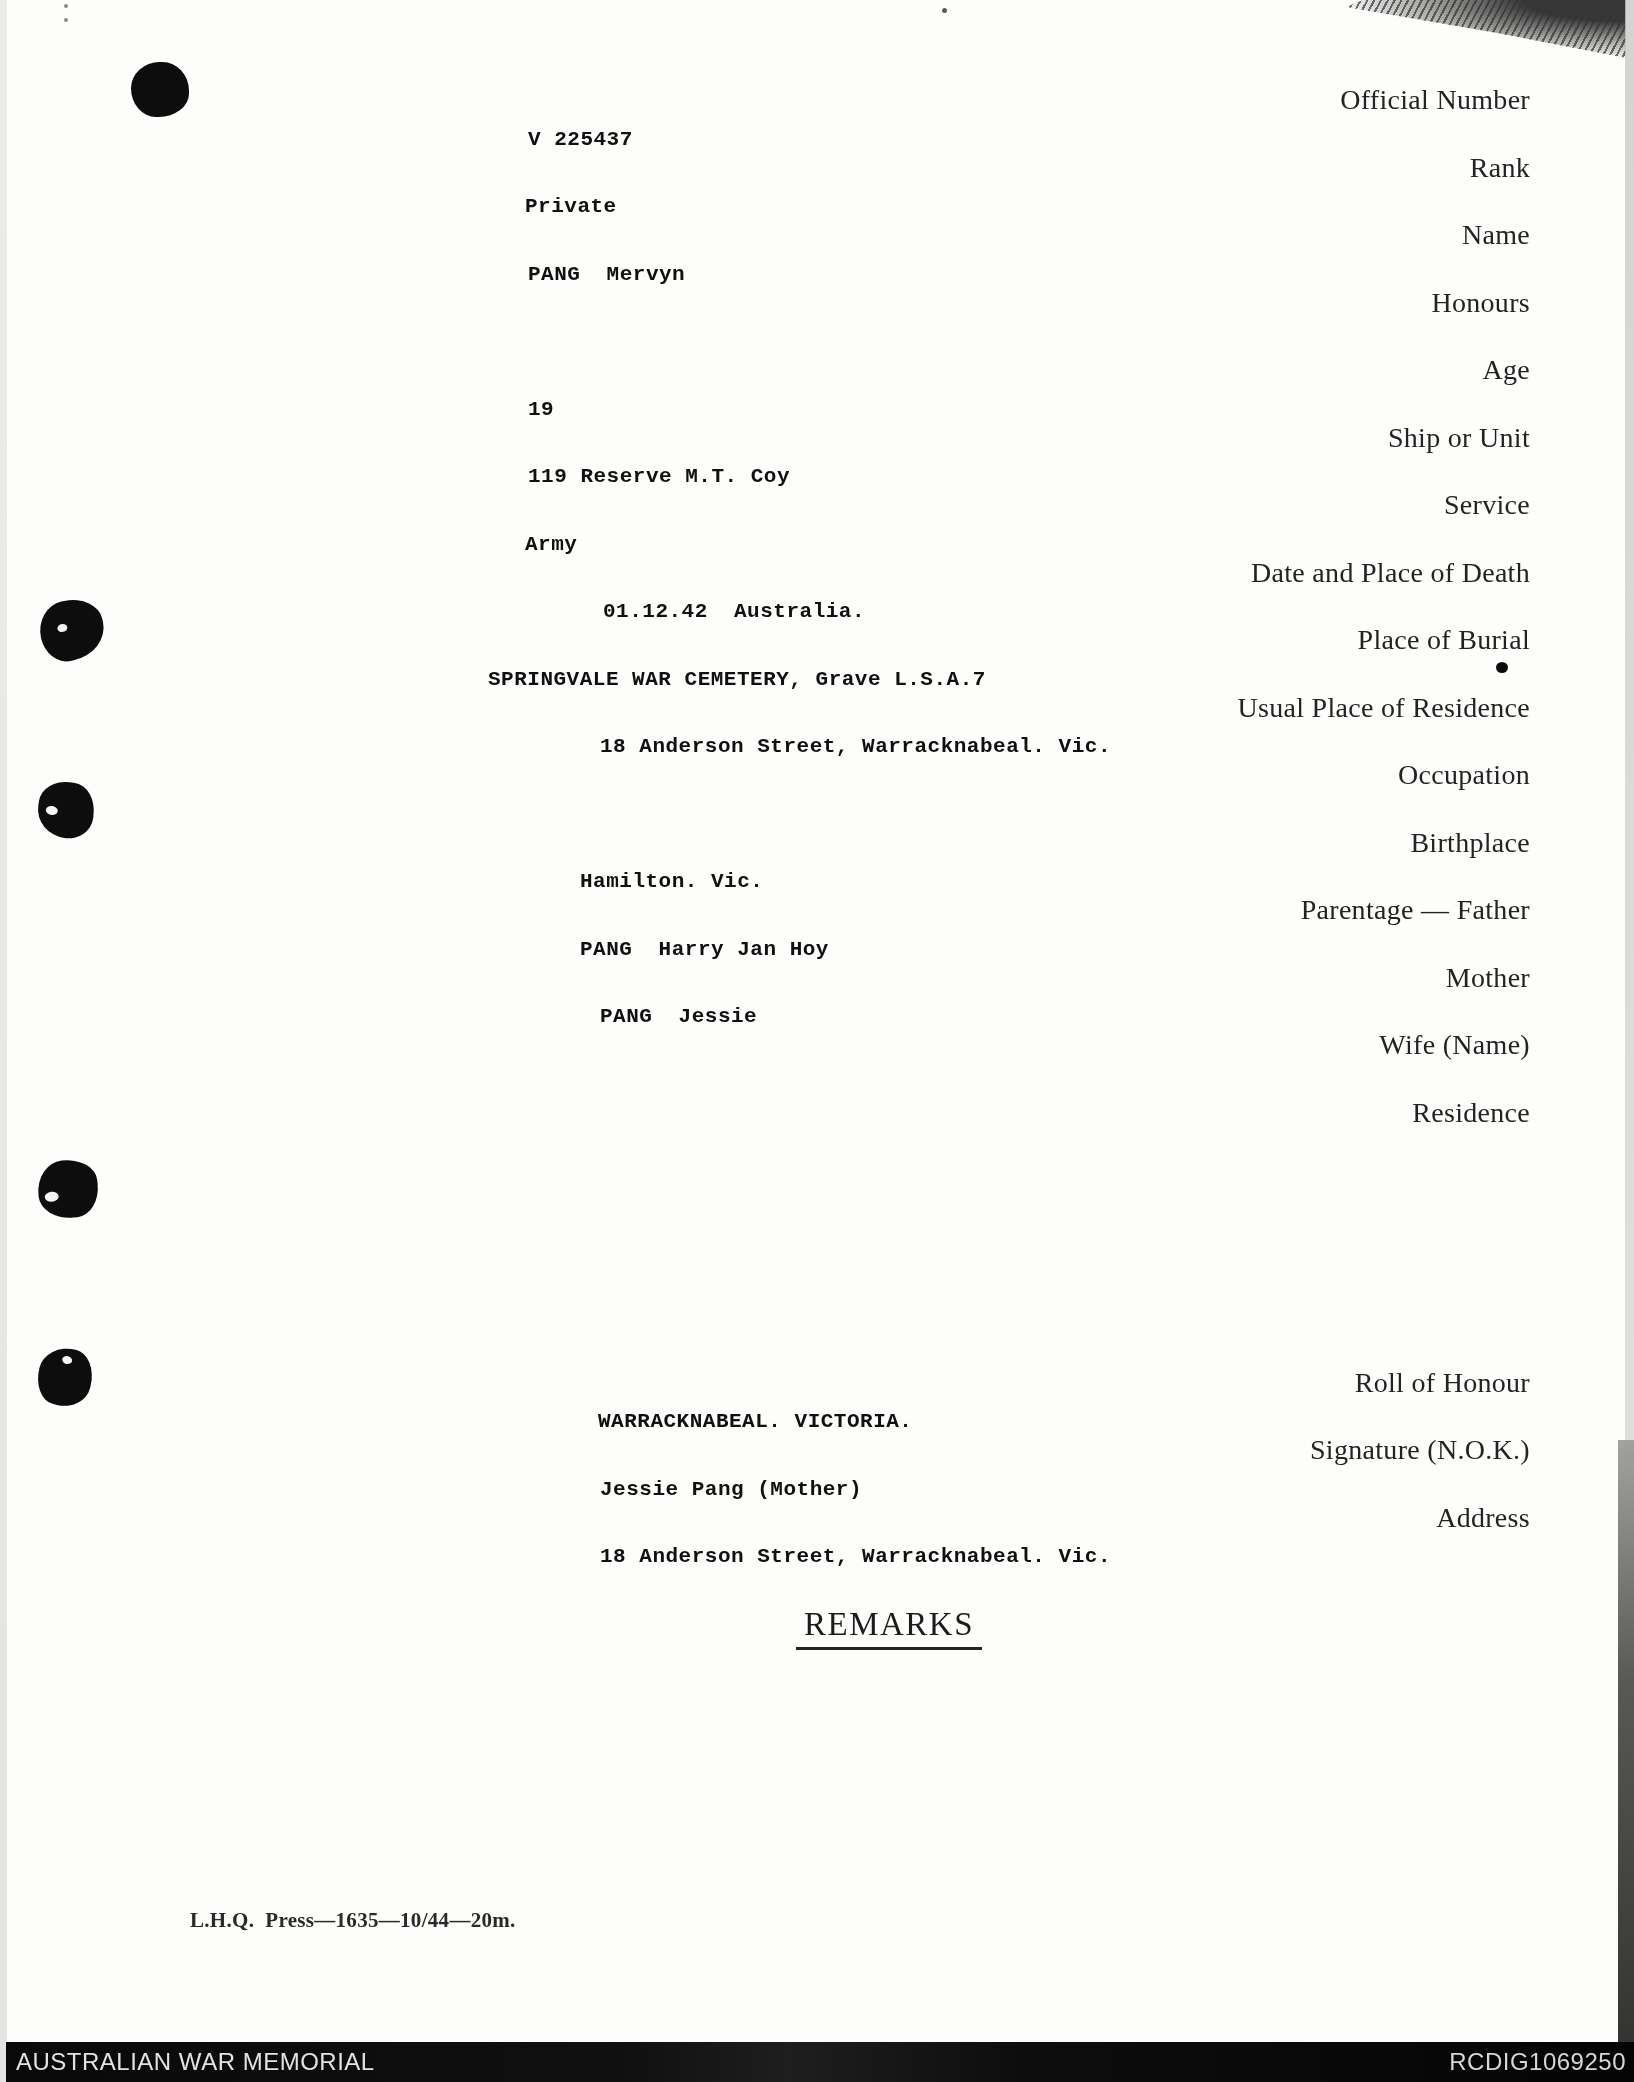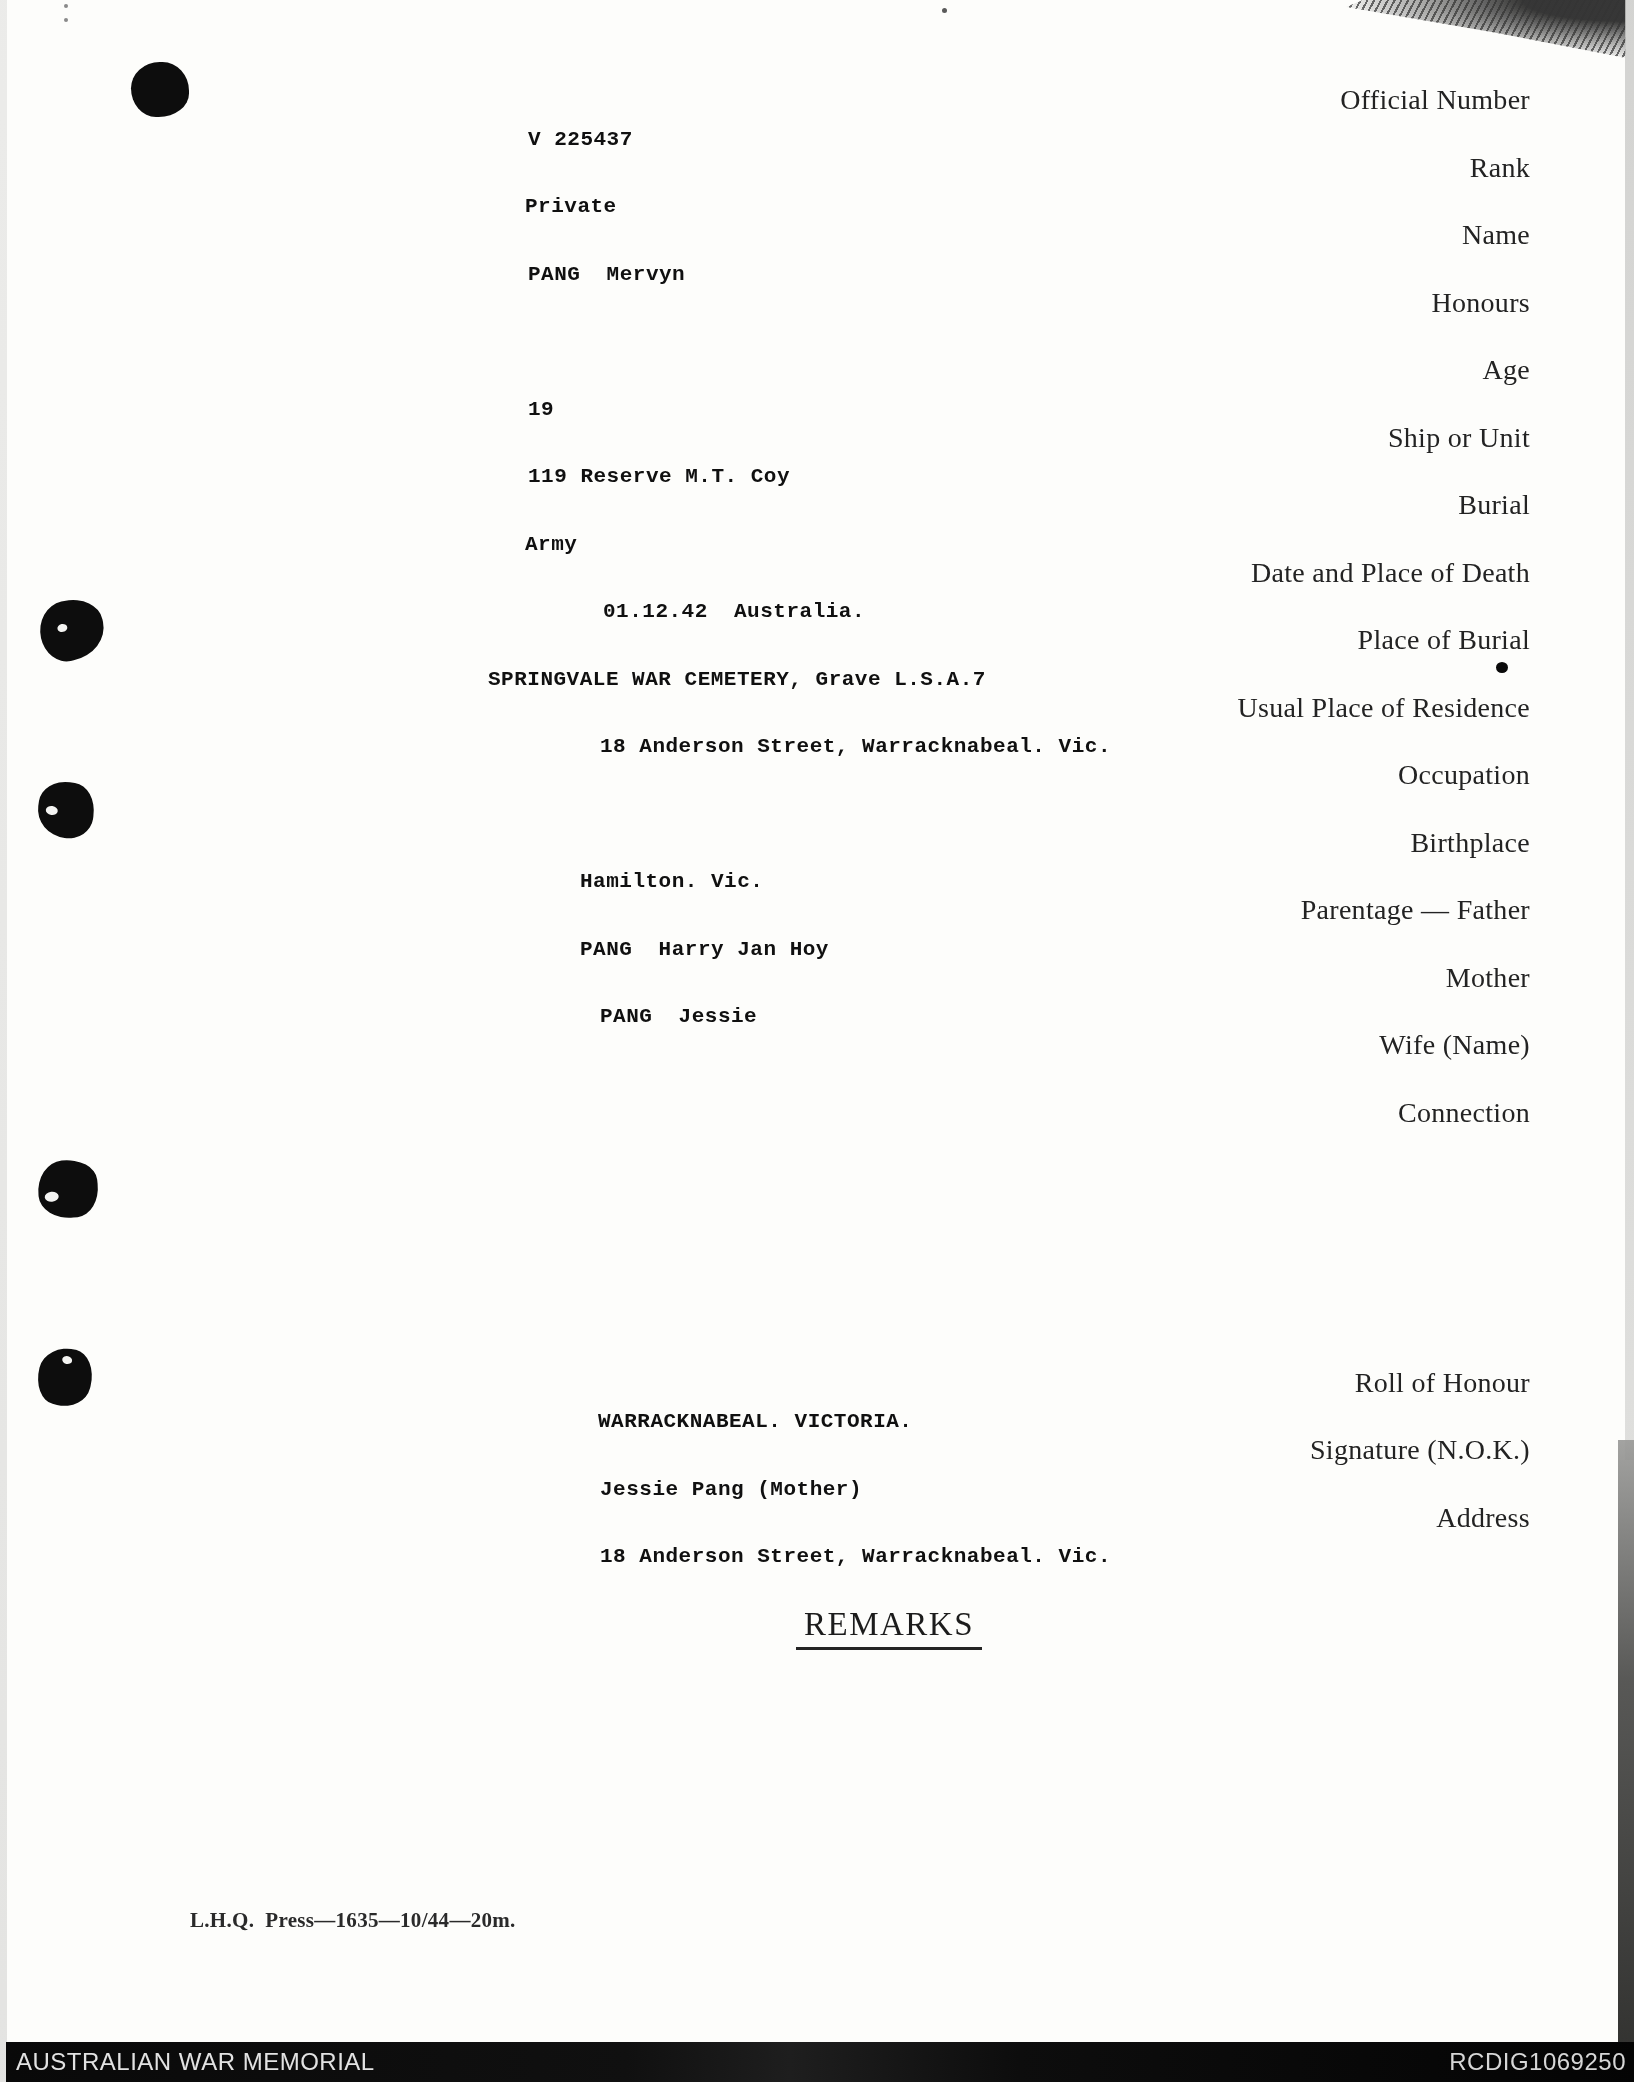--- a/index.html
+++ b/index.html
@@ -109,21 +109,21 @@
       <span class="label">Age</span>
       <span class="leader"></span>
       <span class="value" style="left: 280px;">19</span>
     </div>
       <div class="row">
       <span class="label">Ship or Unit</span>
       <span class="leader"></span>
       <span class="value" style="left: 280px;">119 Reserve M.T. Coy</span>
     </div>
       <div class="row">
-      <span class="label">Burial</span>
+      <span class="label">Service</span>
       <span class="leader"></span>
       <span class="value" style="left: 277px;">Army</span>
     </div>
       <div class="row">
       <span class="label">Date and Place of Death</span>
       <span class="leader"></span>
       <span class="value" style="left: 355px;">01.12.42  Australia.</span>
     </div>
       <div class="row">
       <span class="label">Place of Burial</span>
@@ -154,21 +154,21 @@
       <span class="label" style="margin-left: 148px;">Mother</span>
       <span class="leader"></span>
       <span class="value" style="left: 352px;">PANG  Jessie</span>
     </div>
       <div class="row">
       <span class="label">Wife (Name)</span>
       <span class="leader"></span>
       <span class="value"></span>
     </div>
       <div class="row">
-      <span class="label">Connection</span>
+      <span class="label">Residence</span>
       <span class="leader"></span>
       <span class="value"></span>
     </div>
       <div class="row">
       <span class="label"></span>
       <span class="leader" style="margin-left: 114px;"></span>
       <span class="value"></span>
     </div>
       <div class="row">
       <span class="label"></span>

